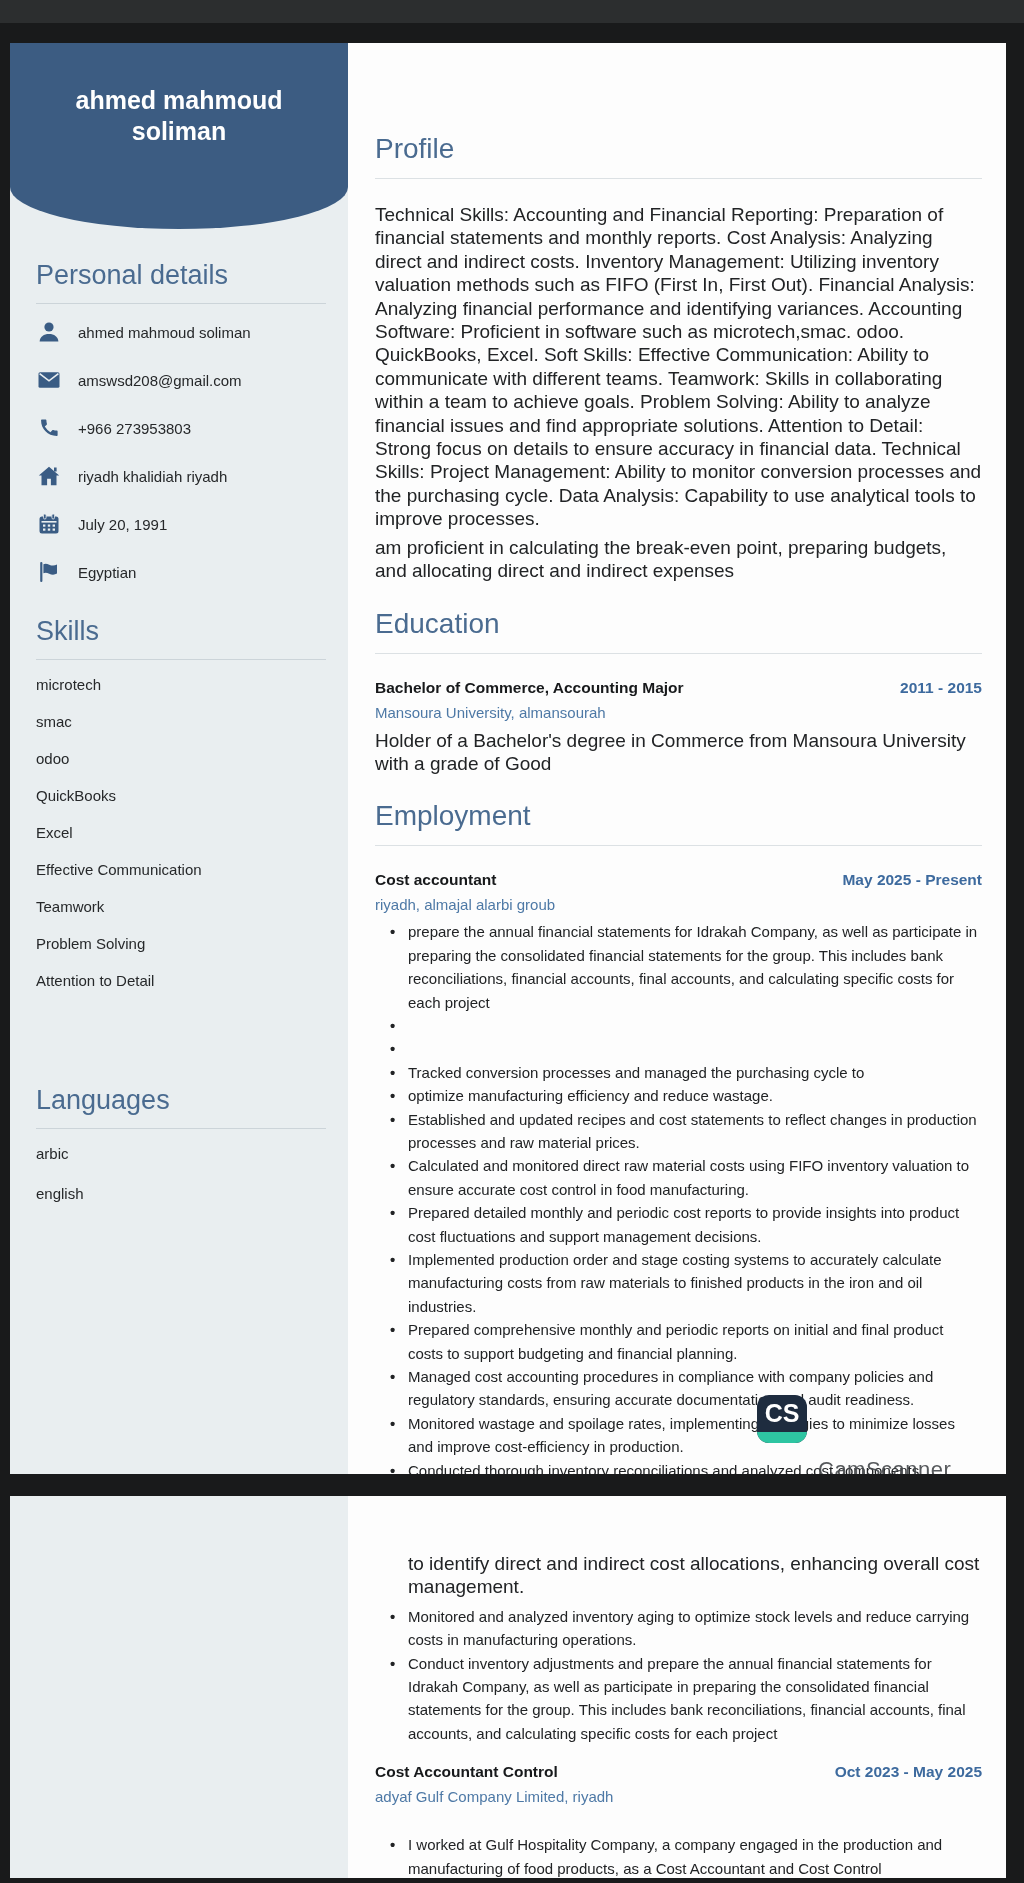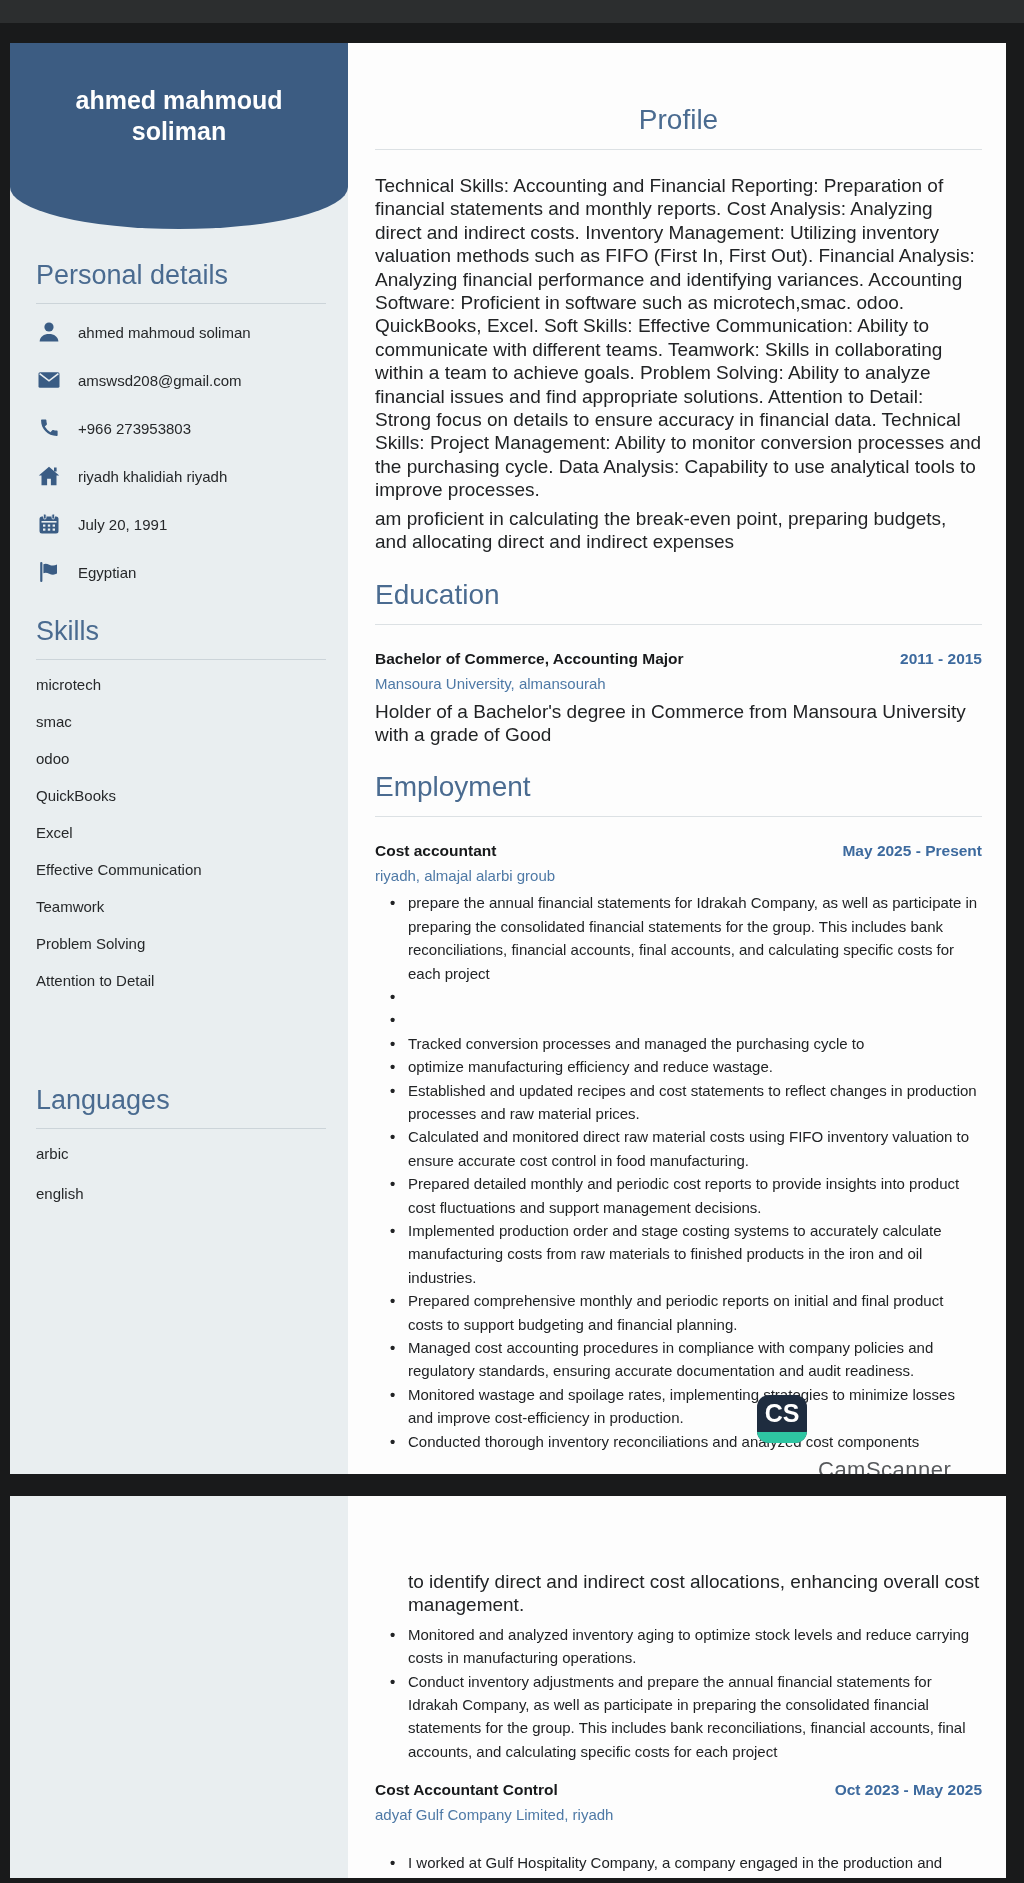--- a/index.html
+++ b/index.html
@@ -30,35 +30,35 @@
   .pd-icon{width:26px;height:24px;margin-right:16px;color:#3a5c84;flex-shrink:0;}
   .pd-icon svg{width:100%;height:100%;display:block;}
   .pd-text{font-size:15px;color:#26282a;}
   .plain-list{list-style:none;margin:0;padding:0;}
   .skill-list li{font-size:15px;color:#26282a;line-height:17px;margin-bottom:20px;}
   .lang-list li{font-size:15px;color:#26282a;line-height:17px;margin-bottom:23px;}
 
   .main{flex:1;padding:0 24px 0 27px;position:relative;}
   .main h2{font-size:28px;font-weight:400;color:#4a6b90;margin:0 0 13px;line-height:33px;}
   .main .rule{margin:0 0 24px;border-top:1px solid #dce1e4;}
-  .sec-profile h2{margin-top:60px;text-align:center;}
+  .sec-profile h2{margin-top:89px;}
   .sec-education h2{margin-top:24px;}
   .sec-employment h2{margin-top:24px;}
   .body-text{font-size:19px;line-height:23.4px;color:#212325;margin:0;}
   .para2{margin-top:5px;}
   .entry-head{display:flex;justify-content:space-between;align-items:baseline;line-height:20px;}
   .entry-role{font-size:15.5px;font-weight:bold;color:#17191b;}
   .entry-dates{font-size:15.5px;font-weight:bold;color:#3d6a9e;}
   .entry-company{font-size:15px;color:#4e79a6;line-height:19px;margin-top:5px;}
   .edu-desc{margin-top:7px;}
   .bullets{list-style:none;margin:6px 0 0;padding:0;}
   .bullets li{position:relative;padding-left:33px;font-size:15px;line-height:23.4px;
     color:#212325;min-height:23.4px;}
   .bullets li::before{content:"\2022";position:absolute;left:15px;top:0;font-weight:bold;}
-  .continuation{padding-left:33px;margin-top:74px;}
+  .continuation{padding-left:33px;margin-top:56px;}
   .p2-job{margin-top:17px;}
   .p2-bullets{margin-top:27px;}
 
   .cam-logo{position:absolute;left:747px;top:1352px;width:50px;height:48px;
     background:#1e2c3f;border-radius:12px;overflow:hidden;z-index:5;}
   .cam-cs{color:#ffffff;font-size:25px;font-weight:bold;text-align:center;line-height:37px;}
   .cam-strip{position:absolute;bottom:0;left:0;width:100%;height:11px;background:#2ec5a2;}
   .cam-text{position:absolute;left:808px;top:1414px;font-size:22px;font-weight:500;
     color:#45484b;letter-spacing:0.5px;opacity:0.9;z-index:5;}
 </style>

